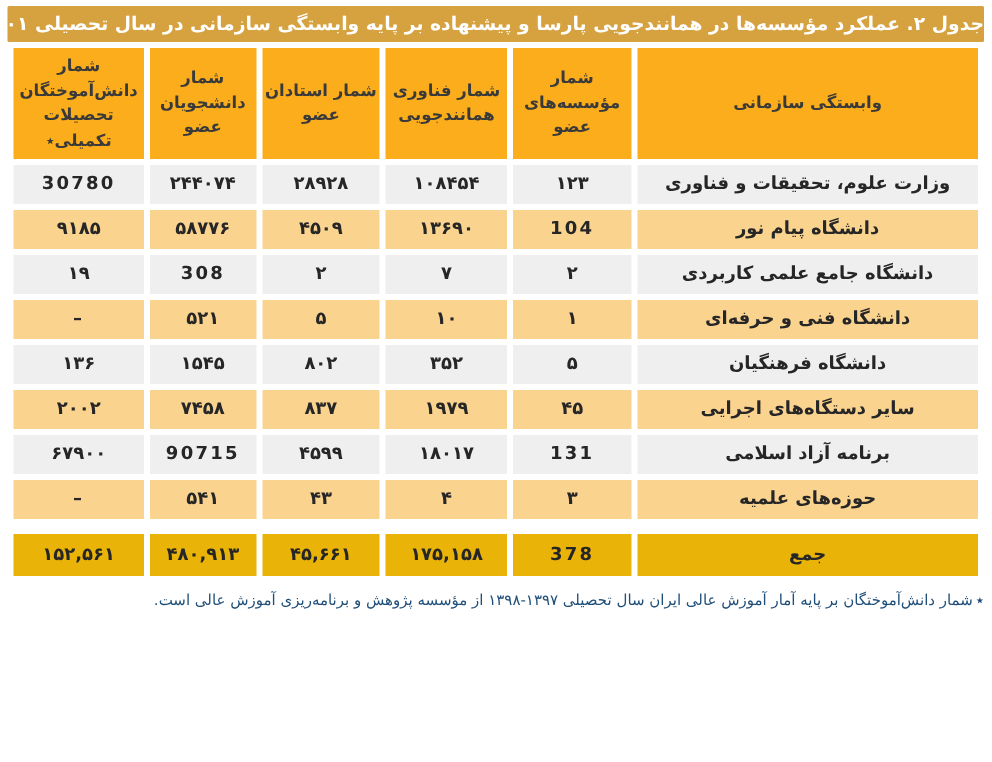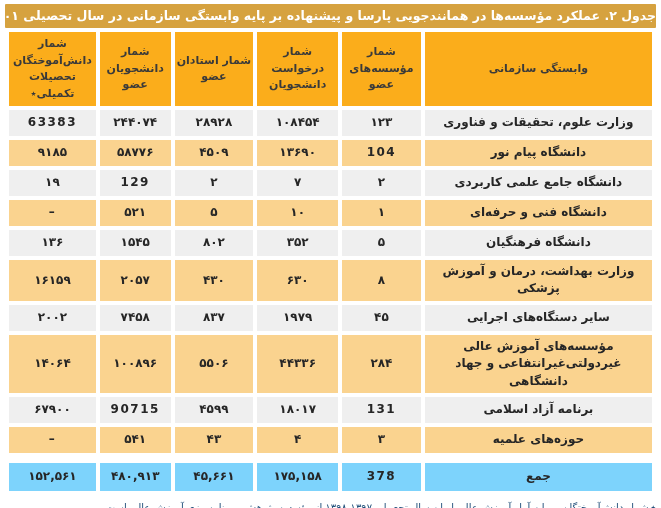--- a/index.html
+++ b/index.html
@@ -34,21 +34,21 @@
     text-align: center; vertical-align: middle; padding: 3px 3px;
     line-height: 1.45;
   }
   tbody tr { height: 26px; }
   tbody tr:nth-child(odd)  td { background: #EFEFEF; }
   tbody tr:nth-child(even) td { background: #FAD38F; }
   td.num { letter-spacing: 1.5px; }
   tr.spacer-row { height: 2px; }
   tr.spacer-row td { background: transparent; padding: 0; height: 2px; }
   tfoot tr.total-row { height: 28px; }
-  tfoot tr.total-row td { background: #7dd3fc; font-weight: 700; }
+  tfoot tr.total-row td { background: #eab308; font-weight: 700; }
   .footnote {
     margin-top: 5px; text-align: right; direction: rtl;
     font-size: 10px; color: #1F4E79; line-height: 1.5; padding-left: 4px;
   }
   .footnote .marker { margin-left: 2px; }
 </style>
 </head>
 <body>
 
 <div class="page">
@@ -61,90 +61,74 @@
         <col class="c-inst">
         <col class="c-req">
       <col class="c-prof">
         <col class="c-stud">
         <col class="c-grad">
     </colgroup>
     <thead>
       <tr>
         <th>وابستگی سازمانی</th>
         <th>شمار مؤسسه‌های عضو</th>
-        <th>شمار درخواست دانشجویان</th>
+        <th>شمار فناوری همانندجویی</th>
         <th>شمار استادان عضو</th>
         <th>شمار دانشجویان عضو</th>
         <th>شمار دانش‌آموختگان تحصیلات تکمیلی٭</th>
       </tr>
     </thead>
     <tbody>
       <tr>
         <td class="aff">وزارت علوم، تحقیقات و فناوری</td>
         <td class="num">۱۲۳</td>
         <td class="num">۱۰۸۴۵۴</td>
         <td class="num">۲۸۹۲۸</td>
         <td class="num">۲۴۴۰۷۴</td>
-        <td class="num">63383</td>
+        <td class="num">30780</td>
       </tr>
       <tr>
         <td class="aff">دانشگاه پیام نور</td>
         <td class="num">104</td>
         <td class="num">۱۳۶۹۰</td>
         <td class="num">۴۵۰۹</td>
         <td class="num">۵۸۷۷۶</td>
         <td class="num">۹۱۸۵</td>
       </tr>
       <tr>
         <td class="aff">دانشگاه جامع علمی کاربردی</td>
         <td class="num">۲</td>
         <td class="num">۷</td>
         <td class="num">۲</td>
-        <td class="num">129</td>
+        <td class="num">308</td>
         <td class="num">۱۹</td>
       </tr>
       <tr>
         <td class="aff">دانشگاه فنی و حرفه‌ای</td>
         <td class="num">۱</td>
         <td class="num">۱۰</td>
         <td class="num">۵</td>
         <td class="num">۵۲۱</td>
         <td class="num">–</td>
       </tr>
       <tr>
         <td class="aff">دانشگاه فرهنگیان</td>
         <td class="num">۵</td>
         <td class="num">۳۵۲</td>
         <td class="num">۸۰۲</td>
         <td class="num">۱۵۴۵</td>
         <td class="num">۱۳۶</td>
       </tr>
       <tr>
-        <td class="aff">وزارت بهداشت، درمان و آموزش پزشکی</td>
-        <td class="num">۸</td>
-        <td class="num">۶۳۰</td>
-        <td class="num">۴۳۰</td>
-        <td class="num">۲۰۵۷</td>
-        <td class="num">۱۶۱۵۹</td>
-      </tr>
-      <tr>
         <td class="aff">سایر دستگاه‌های اجرایی</td>
         <td class="num">۴۵</td>
         <td class="num">۱۹۷۹</td>
         <td class="num">۸۳۷</td>
         <td class="num">۷۴۵۸</td>
         <td class="num">۲۰۰۲</td>
-      </tr>
-      <tr>
-        <td class="aff">مؤسسه‌های آموزش عالی غیردولتی‌غیرانتفاعی و جهاد دانشگاهی</td>
-        <td class="num">۲۸۴</td>
-        <td class="num">۴۴۳۳۶</td>
-        <td class="num">۵۵۰۶</td>
-        <td class="num">۱۰۰۸۹۶</td>
-        <td class="num">۱۴۰۶۴</td>
       </tr>
       <tr>
         <td class="aff">برنامه آزاد اسلامی</td>
         <td class="num">131</td>
         <td class="num">۱۸۰۱۷</td>
         <td class="num">۴۵۹۹</td>
         <td class="num">90715</td>
         <td class="num">۶۷۹۰۰</td>
       </tr>
       <tr>

